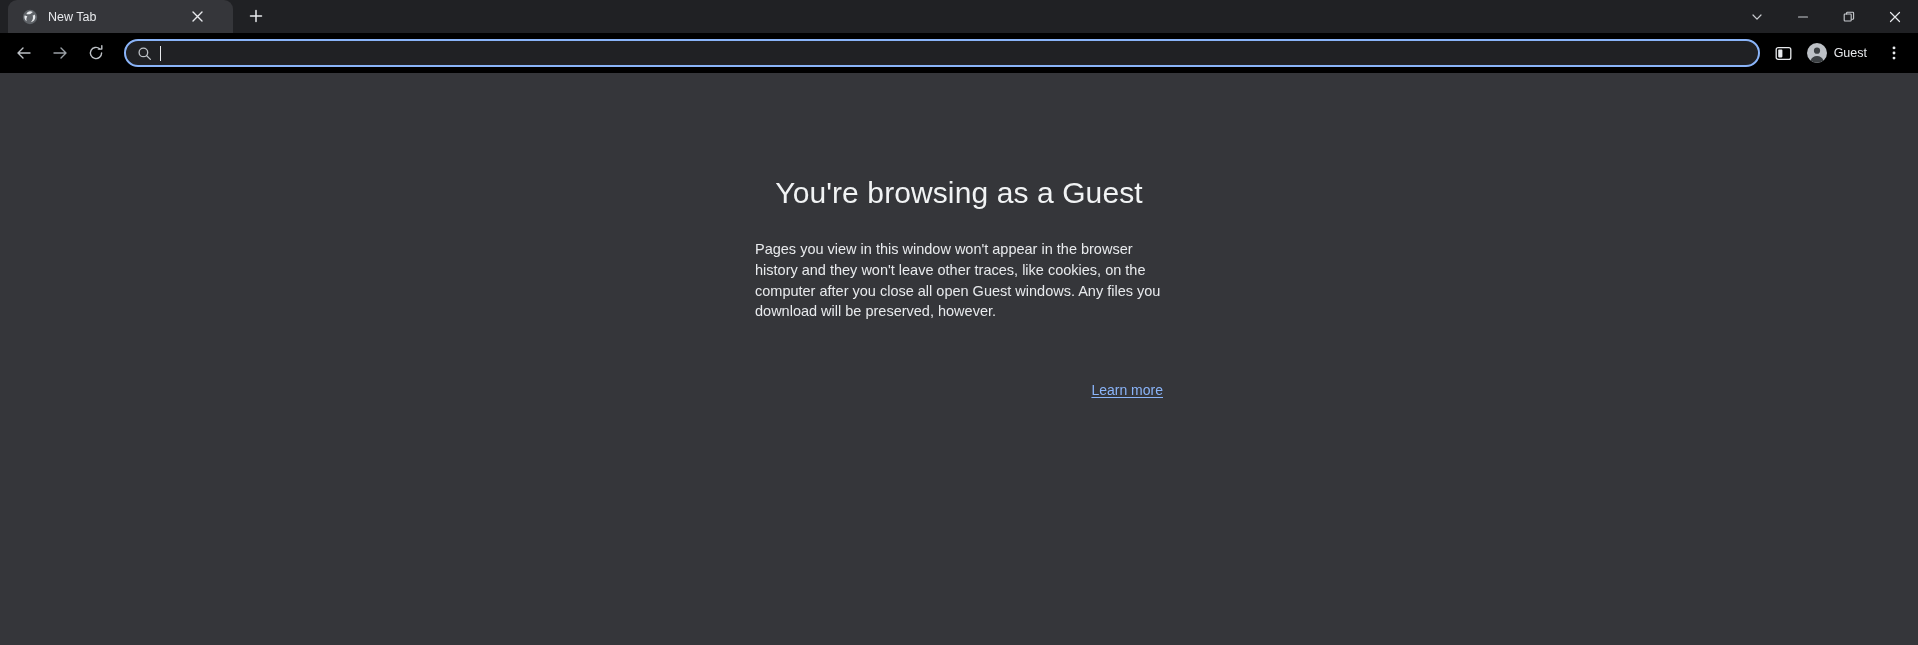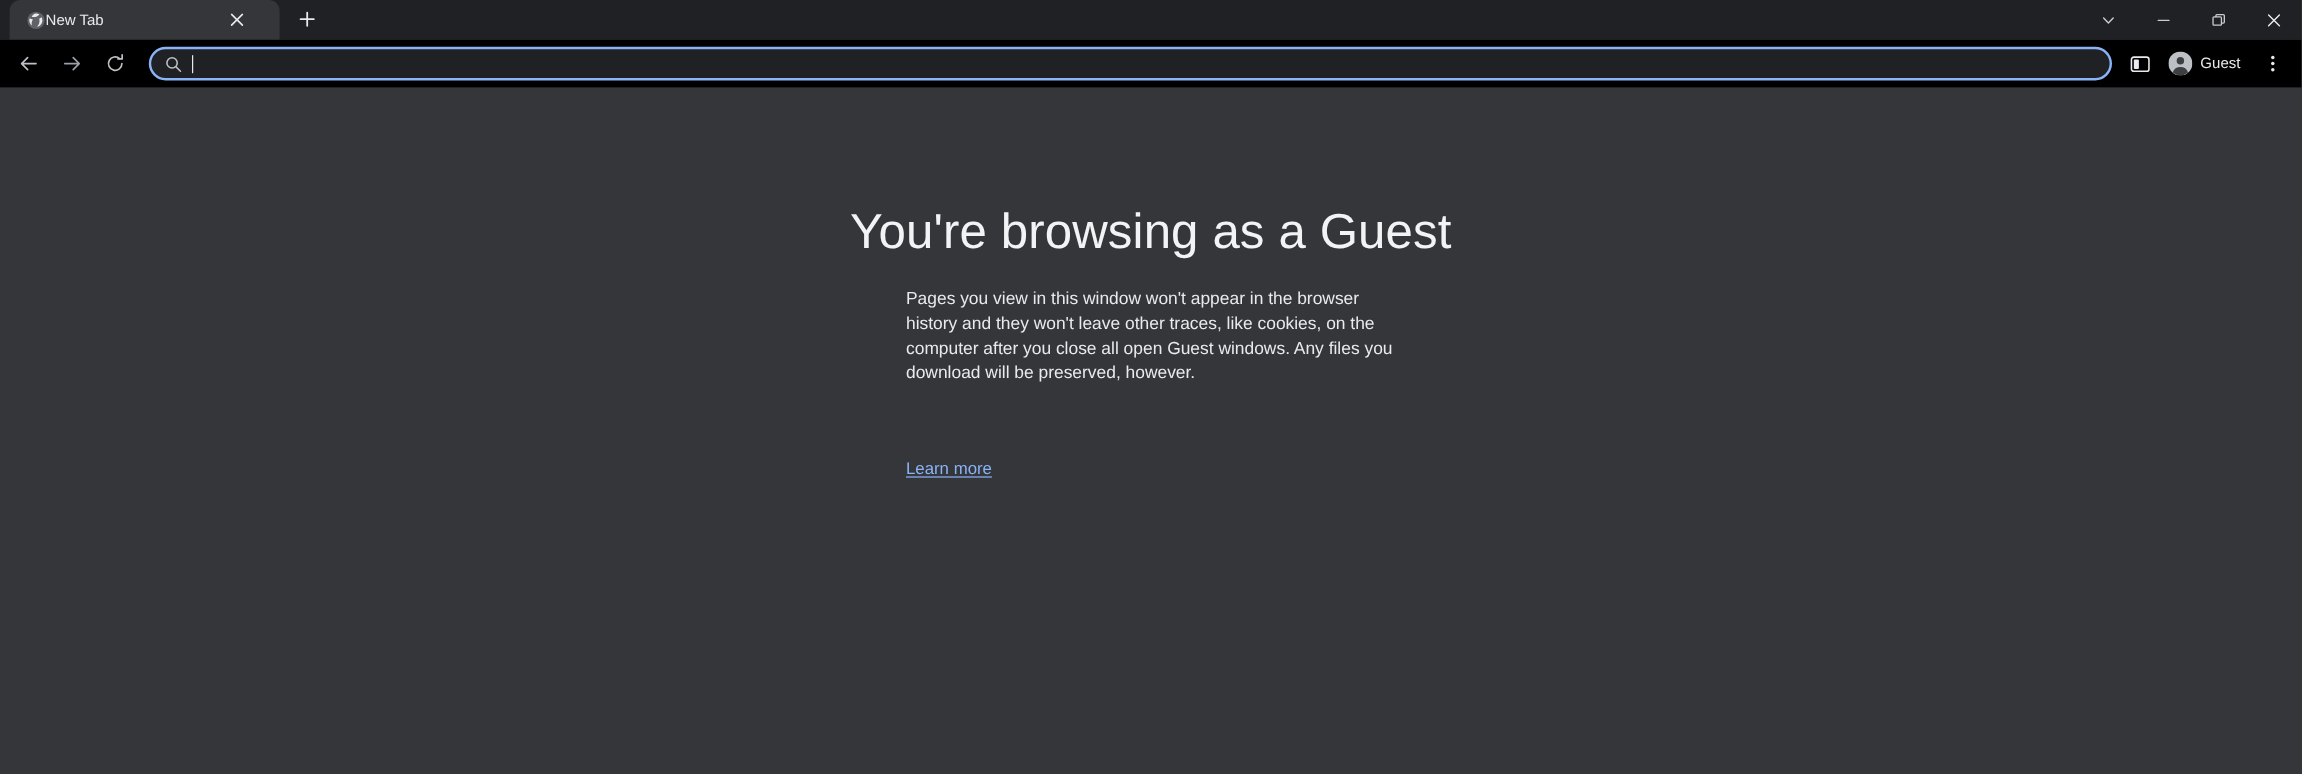--- a/index.html
+++ b/index.html
@@ -28,20 +28,21 @@
   .tab {
     position: relative;
     margin-left: 8px;
     width: 225px;
     height: 33px;
     background: #35363A;
     border-radius: 9px 9px 0 0;
     display: flex;
     align-items: center;
     padding: 0 26px 0 14px;
+    gap: 10px;
   }
 
   .tab-favicon {
     width: 16px;
     height: 16px;
     flex: 0 0 16px;
     display: block;
   }
 
   .tab-title {
@@ -192,40 +193,40 @@
     background: #35363A;
     display: flex;
     flex-direction: column;
     align-items: center;
     overflow: hidden;
   }
 
   .guest-heading {
     margin-top: 100px;
     color: #F1F3F4;
-    font-size: 41px;
+    font-size: 30px;
     font-weight: normal;
     line-height: 40px;
     letter-spacing: 0.1px;
     text-align: center;
   }
 
   .guest-body {
     margin-top: 26px;
     width: 408px;
     color: #E8EAED;
     font-size: 14.5px;
     line-height: 20.8px;
     text-align: left;
   }
 
   .learn-more-wrap {
     margin-top: 58px;
     width: 408px;
-    text-align: left;
+    text-align: right;
   }
 
   .learn-more {
     color: #8AB4F8;
     font-size: 14px;
     line-height: 20px;
     text-decoration: underline;
     text-underline-offset: 2px;
   }
 </style>

